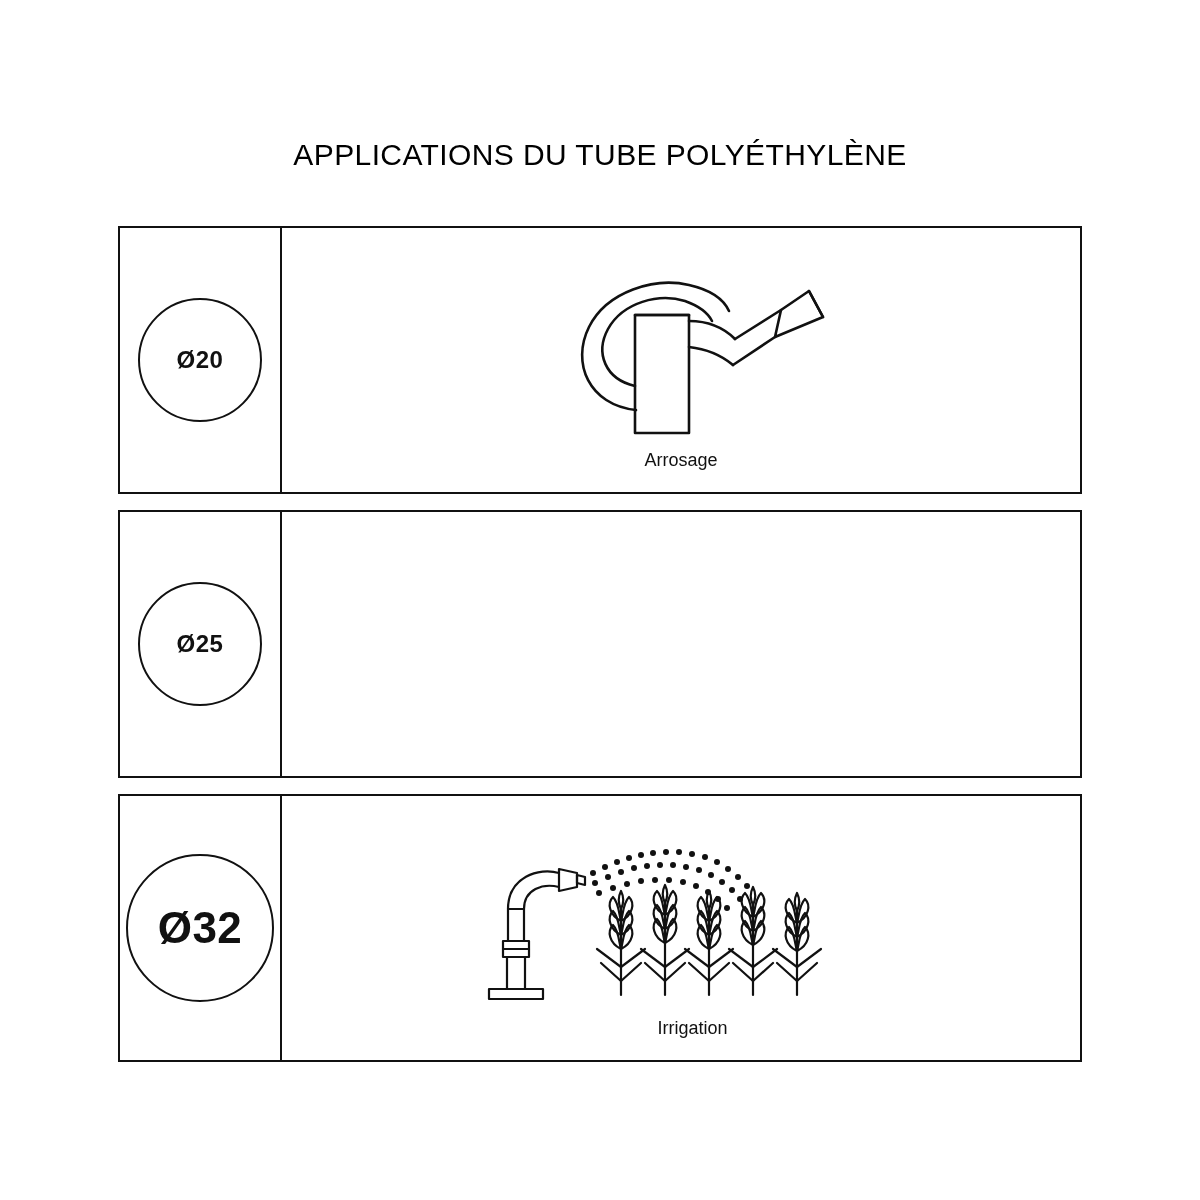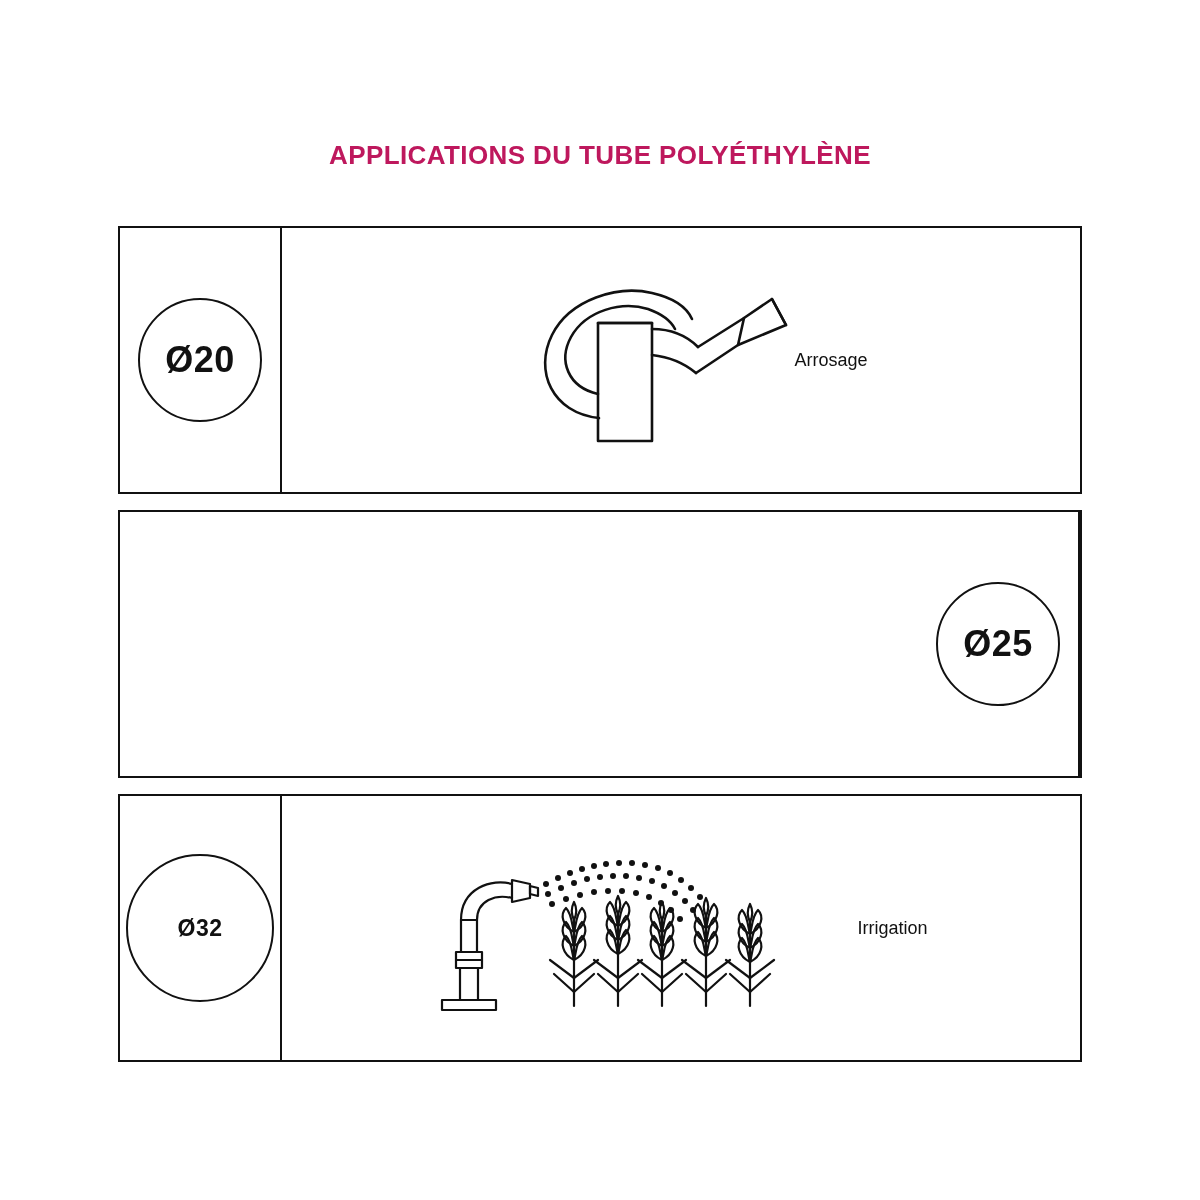--- a/index.html
+++ b/index.html
@@ -24,39 +24,39 @@
 
   
   .title-block {
     position: absolute;
     top: 138px;
     left: 0;
     width: 1200px;
     text-align: center;
   }
   .title-line {
-    font-weight: bold;
-    font-size: 26px;
+    font-weight: normal;
+    font-size: 30px;
     letter-spacing: 0.4px;
     line-height: 34px;
-    color: #be185d;
+    color: #000000;
   }
 
   
   .row {
     position: absolute;
     left: 118px;
     width: 964px;
     border: 2.5px solid #111111;
     box-sizing: border-box;
     display: flex;
     align-items: stretch;
   }
   #row-0 { top: 226px;  height: 268px; }
-  #row-1 { top: 510px;  height: 268px; justify-content: flex-end; }
+  #row-1 { top: 510px;  height: 268px; }
   #row-2 { top: 794px;  height: 268px; }
 
   .row-label-cell {
     width: 160px;
     border-right: 2.5px solid #111111;
     position: relative;
     flex: 0 0 160px;
     display: flex;
     align-items: center;
     justify-content: center;
@@ -69,35 +69,35 @@
     transform: translate(-50%, -50%);
     width: 120px;
     height: 120px;
     border-radius: 50%;
     border: 2.5px solid #111111;
     background: #ffffff;
     display: flex;
     align-items: center;
     justify-content: center;
     font-weight: bold;
-    font-size: 36px;
+    font-size: 24px;
     letter-spacing: 0.5px;
     color: #111111;
   }
   #row-2 .diameter-badge {
     width: 144px;
     height: 144px;
-    font-size: 23px;
+    font-size: 44px;
   }
 
   .row-content {
     flex: 1 1 auto;
     position: relative;
     display: flex;
-    flex-direction: row;
+    flex-direction: column;
     align-items: center;
     justify-content: center;
   }
   .illustration {
     display: block;
   }
   .caption {
     font-size: 18px;
     color: #111111;
     text-align: center;

